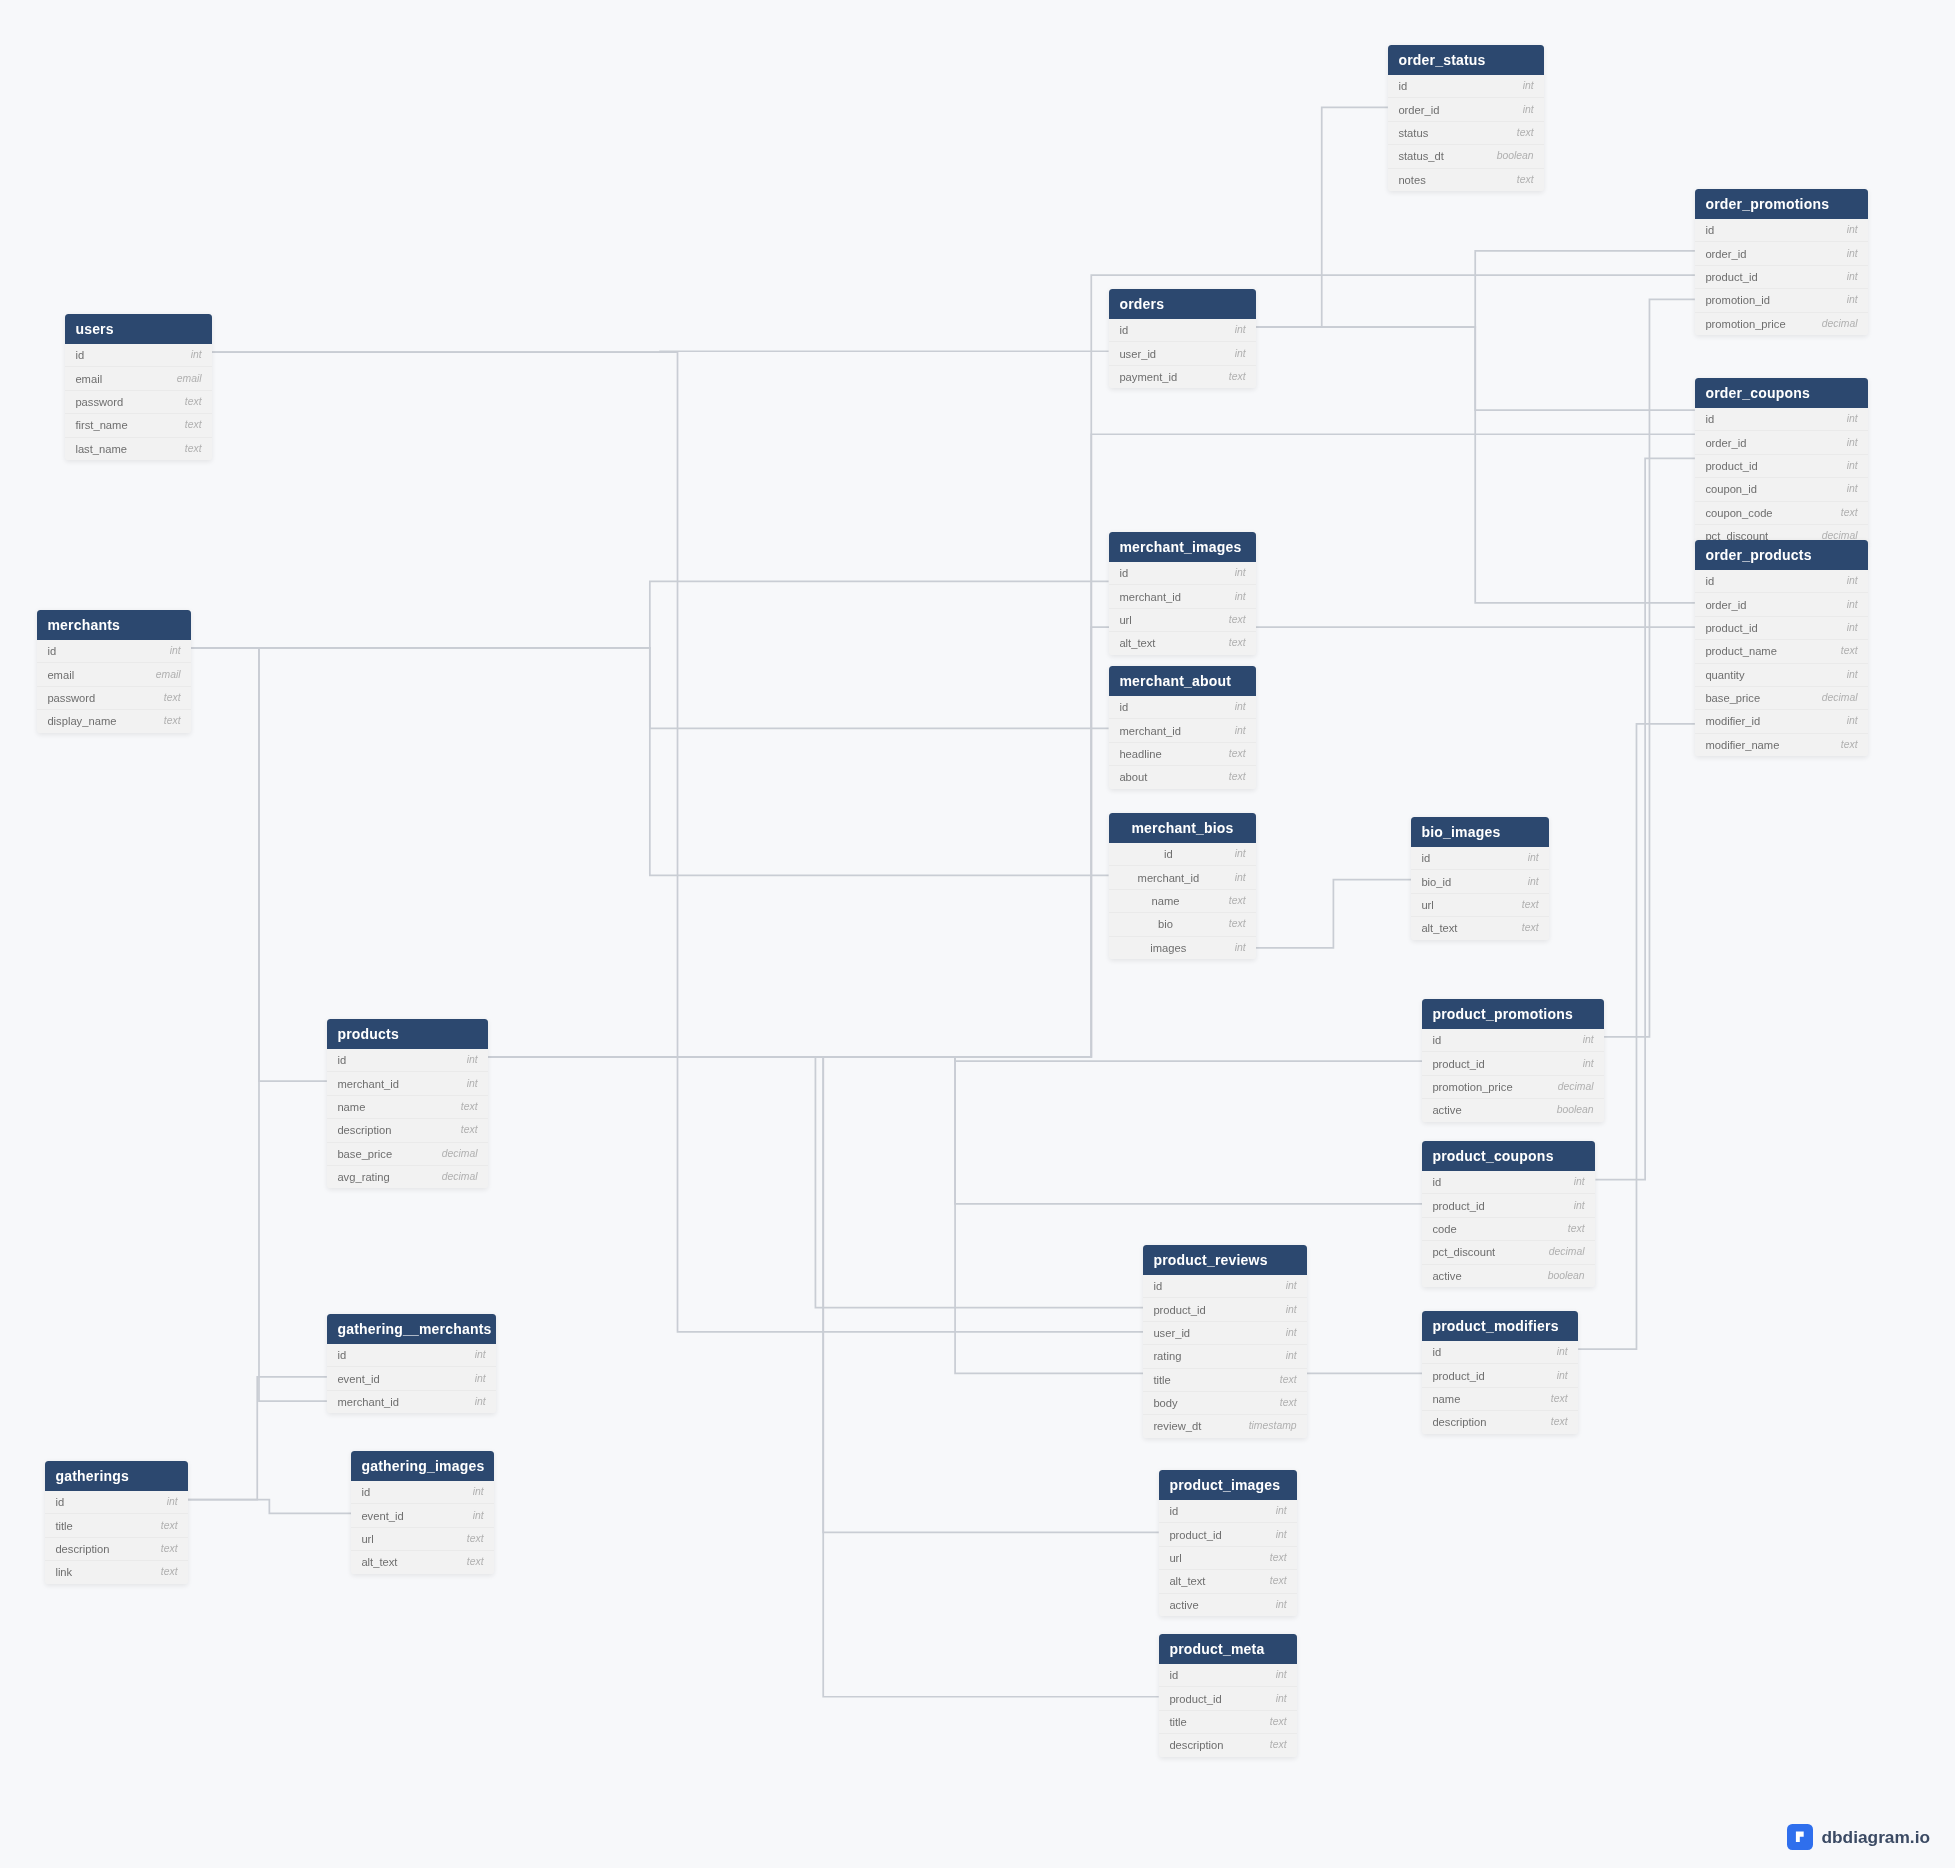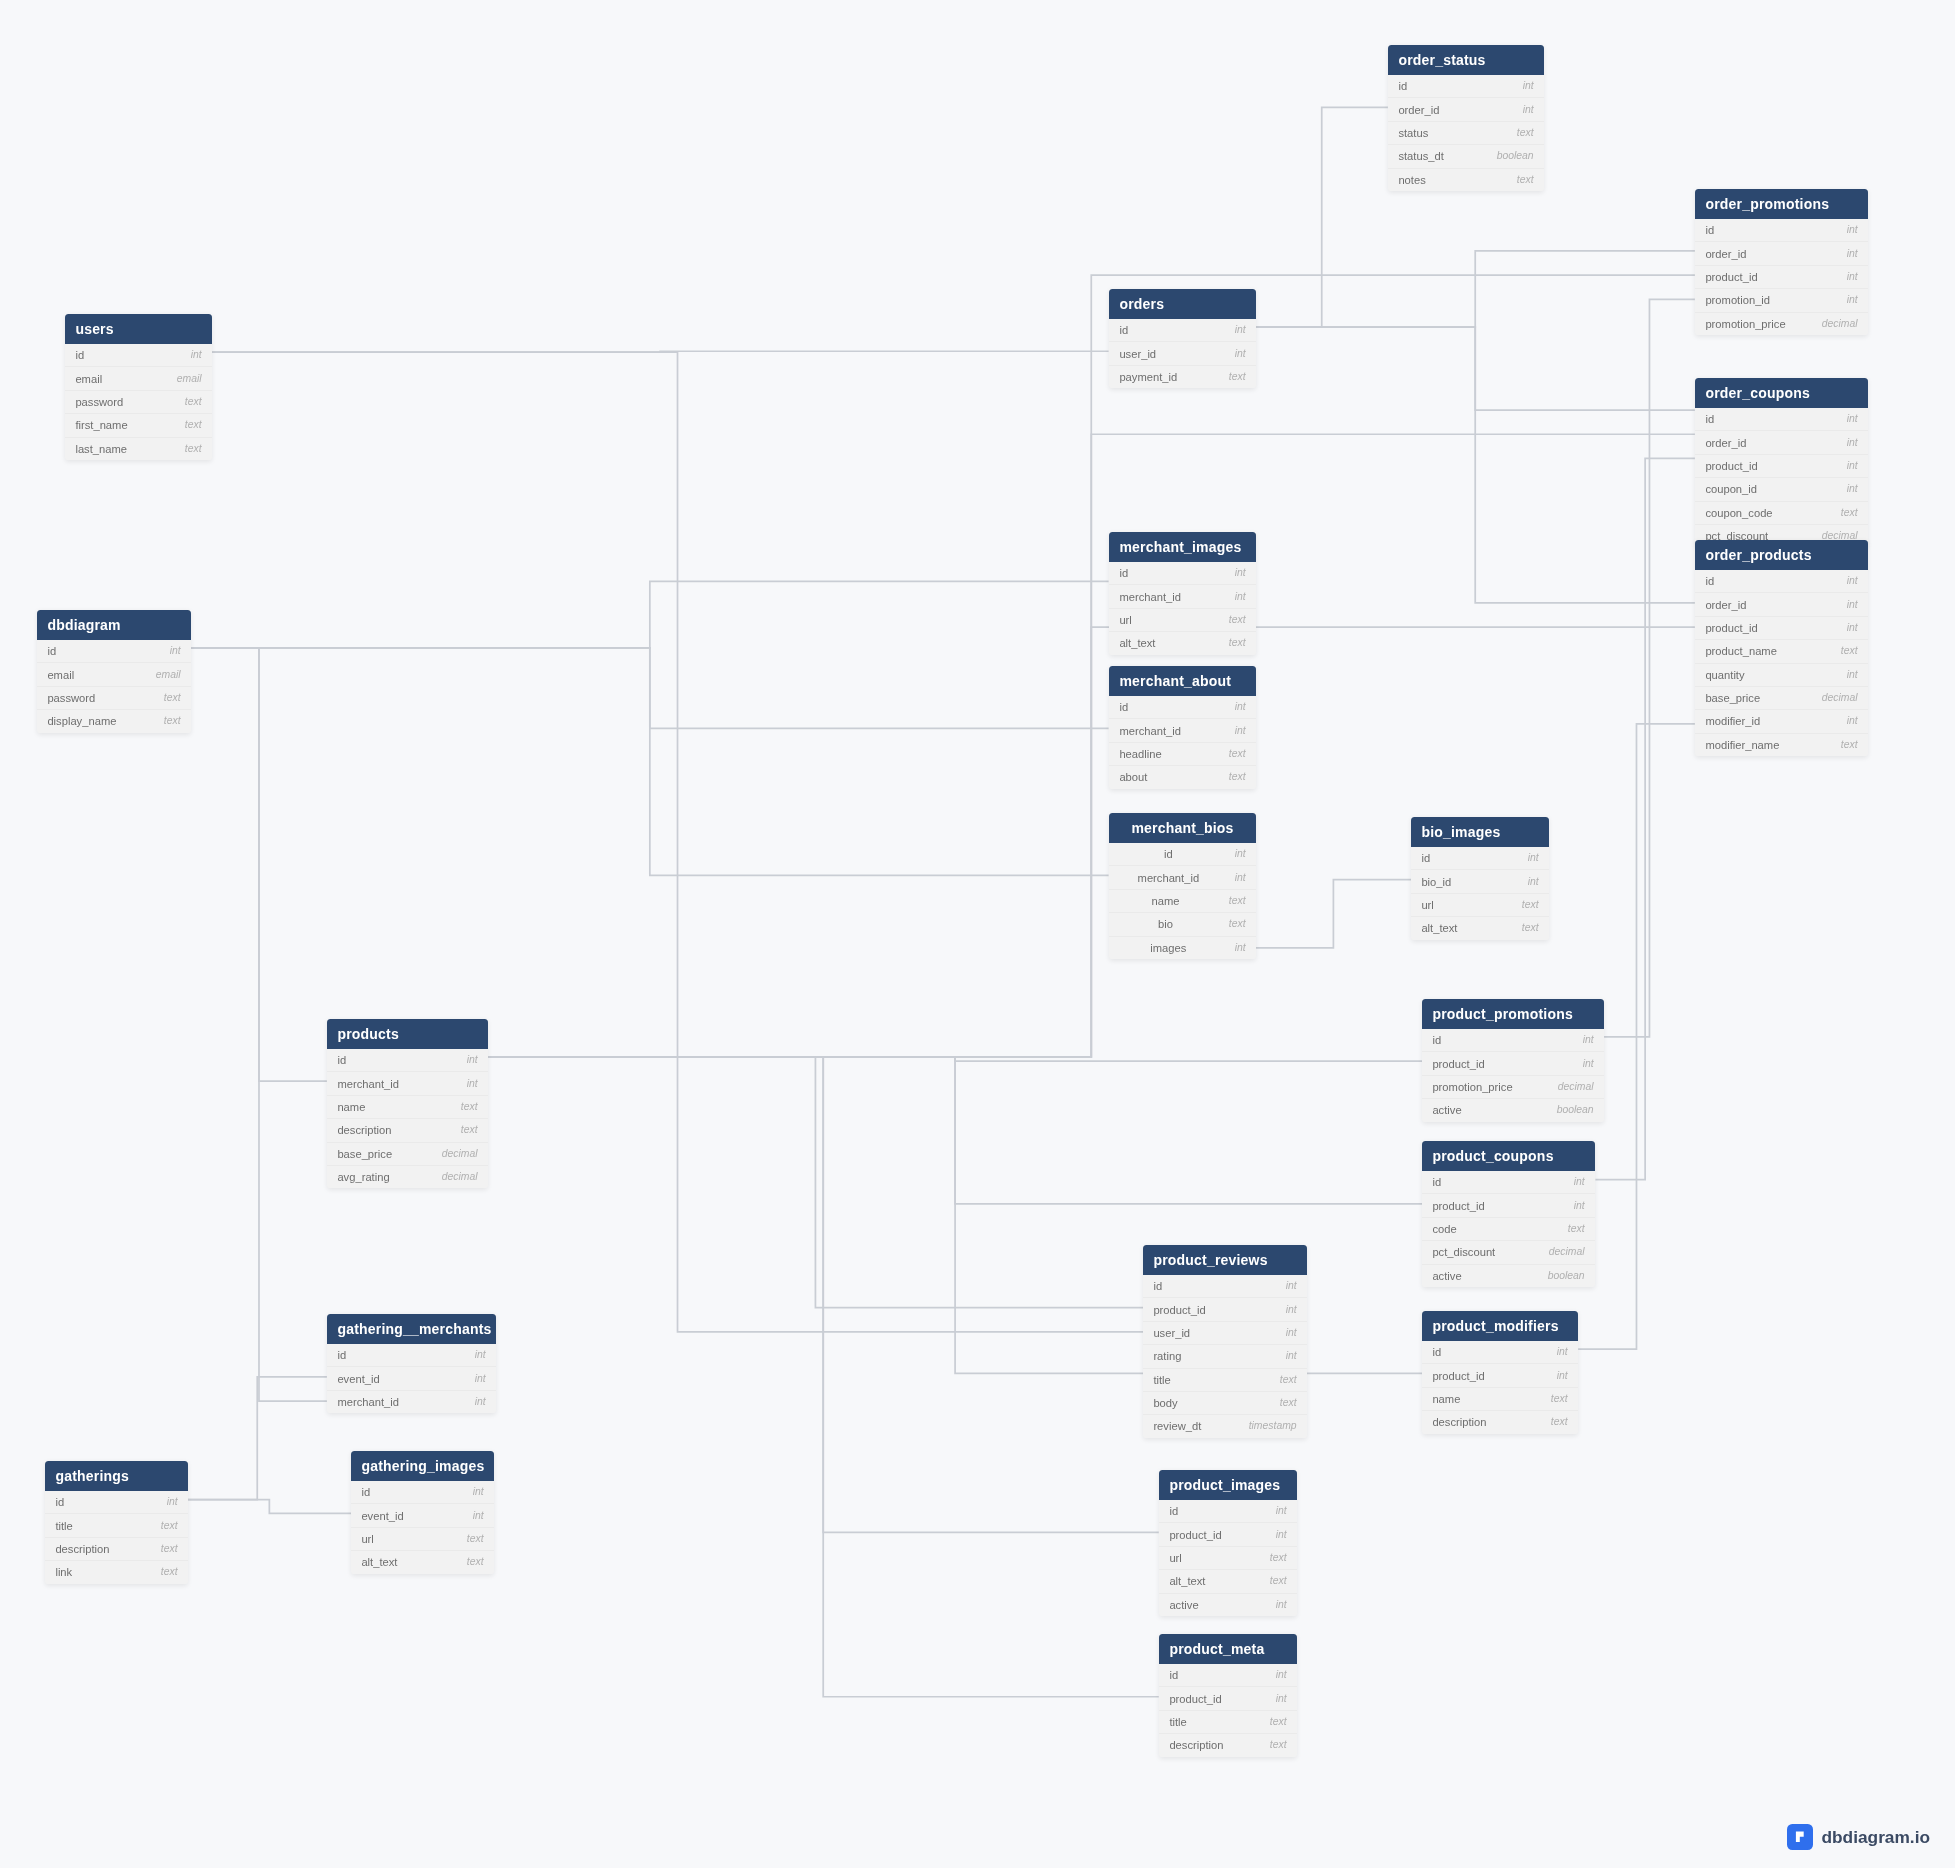--- a/index.html
+++ b/index.html
@@ -132,21 +132,21 @@
         <div class="row">
           <span class="col-name">first_name</span>
           <span class="col-type">text</span>
         </div>
         <div class="row">
           <span class="col-name">last_name</span>
           <span class="col-type">text</span>
         </div>
       </div>
       <div class="table" style="left: 37px; top: 610px; width: 154px;">
-        <div class="table-header">dbdiagram</div>
+        <div class="table-header">merchants</div>
         <div class="row">
           <span class="col-name">id</span>
           <span class="col-type">int</span>
         </div>
         <div class="row">
           <span class="col-name">email</span>
           <span class="col-type">email</span>
         </div>
         <div class="row">
           <span class="col-name">password</span>

